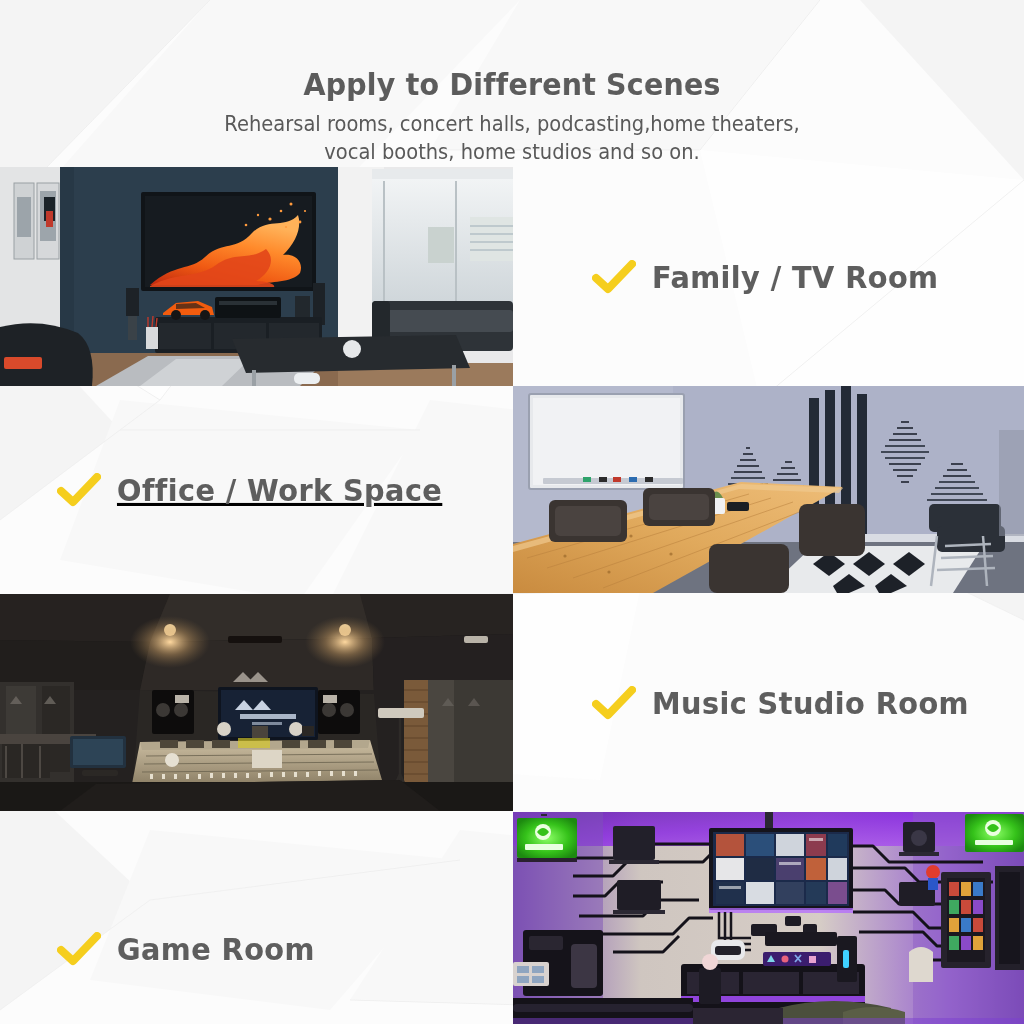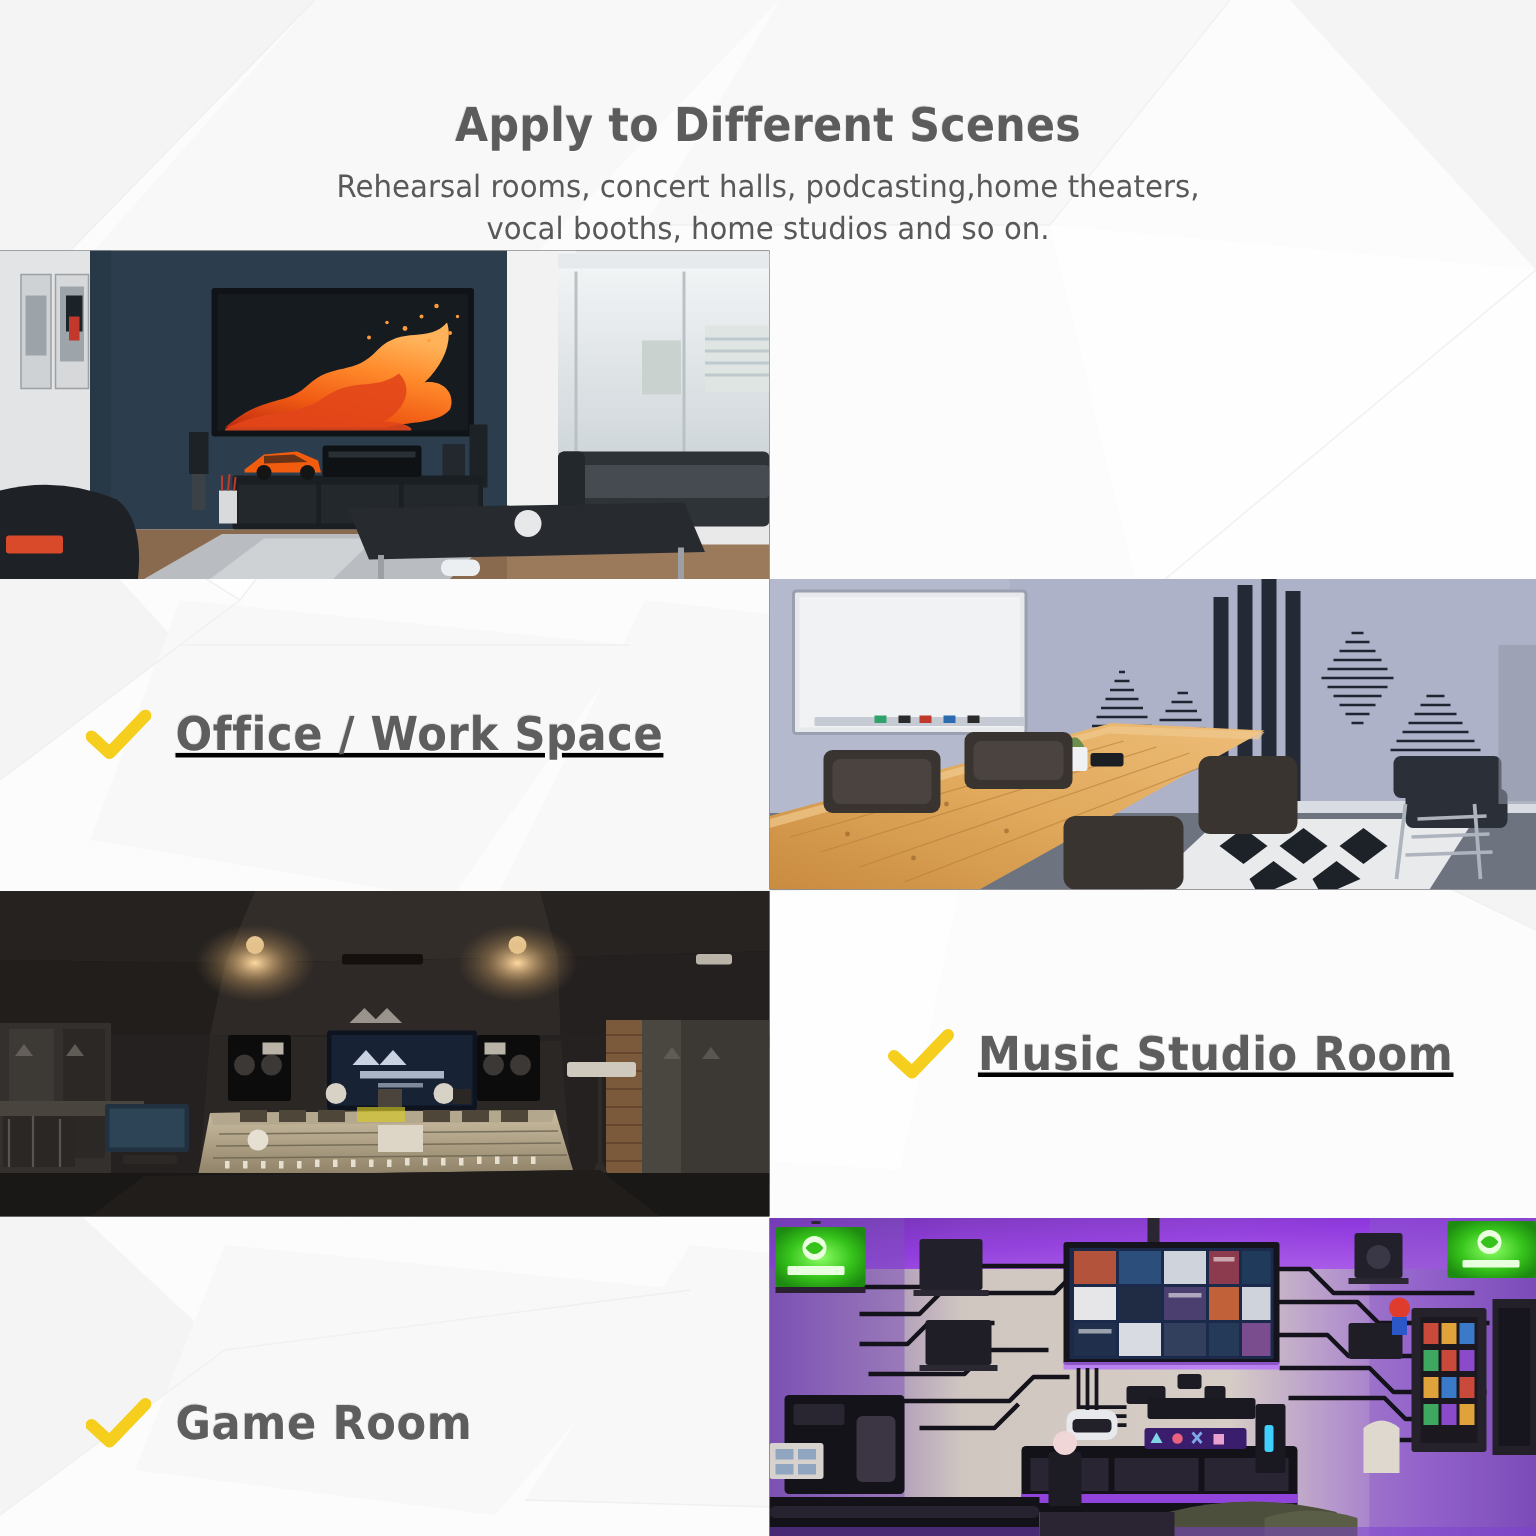--- a/index.html
+++ b/index.html
@@ -97,21 +97,21 @@
   }
 
   
   .r1-photo   { left: 0px;   top: 167px; width: 513px; height: 219px; }
   .r1-caption { left: 592px; top: 167px; width: 432px; height: 219px; padding-left: 0; }
 
   .r2-photo   { left: 513px; top: 386px; width: 511px; height: 207px; }
   .r2-caption { left: 57px;  top: 386px; width: 456px; height: 207px; text-decoration: underline; }
 
   .r3-photo   { left: 0px;   top: 594px; width: 513px; height: 217px; }
-  .r3-caption { left: 592px; top: 594px; width: 432px; height: 217px; text-decoration: underline; }
+  .r3-caption { left: 592px; top: 594px; width: 432px; height: 217px; }
 
   .r4-photo   { left: 513px; top: 812px; width: 511px; height: 212px; }
   .r4-caption { left: 57px;  top: 812px; width: 456px; height: 273px; }
 
   svg.fill { display: block; width: 100%; height: 100%; }
 </style>
 </head>
 <body>
 
 <div id="page">
@@ -268,20 +268,26 @@
       <rect x="452" y="198" width="4" height="21" fill="#9aa0a5"></rect>
       <circle cx="352" cy="182" r="9" fill="#e6e8ea"></circle>
 
       <path d="M0,160 Q40,150 78,166 Q96,180 92,219 L0,219 Z" fill="#1e2226"></path>
       <rect x="4" y="190" width="38" height="12" rx="2" fill="#d94a2b"></rect>
 
       <rect x="294" y="206" width="26" height="11" rx="5" fill="#eceff1"></rect>
     </svg>
   </div>
 
+  <div class="caption r1-caption">
+    <svg class="check" width="44" height="34" viewBox="0 0 44 34">
+      <path d="M4,18 L16,29 L40,4" fill="none" stroke="#F5CE1E" stroke-width="8" stroke-linecap="round" stroke-linejoin="round"></path>
+    </svg>
+    <span class="caption-label">Family / TV Room</span>
+  </div>
 
   <div class="photo r2-photo">
     <svg class="fill" viewBox="0 0 511 207" preserveAspectRatio="none">
       <defs>
         <linearGradient id="woodtop" x1="0" y1="1" x2="1" y2="0">
           <stop offset="0" stop-color="#c98b3f"></stop>
           <stop offset="0.5" stop-color="#e0a95c"></stop>
           <stop offset="1" stop-color="#eebd78"></stop>
         </linearGradient>
       </defs>

